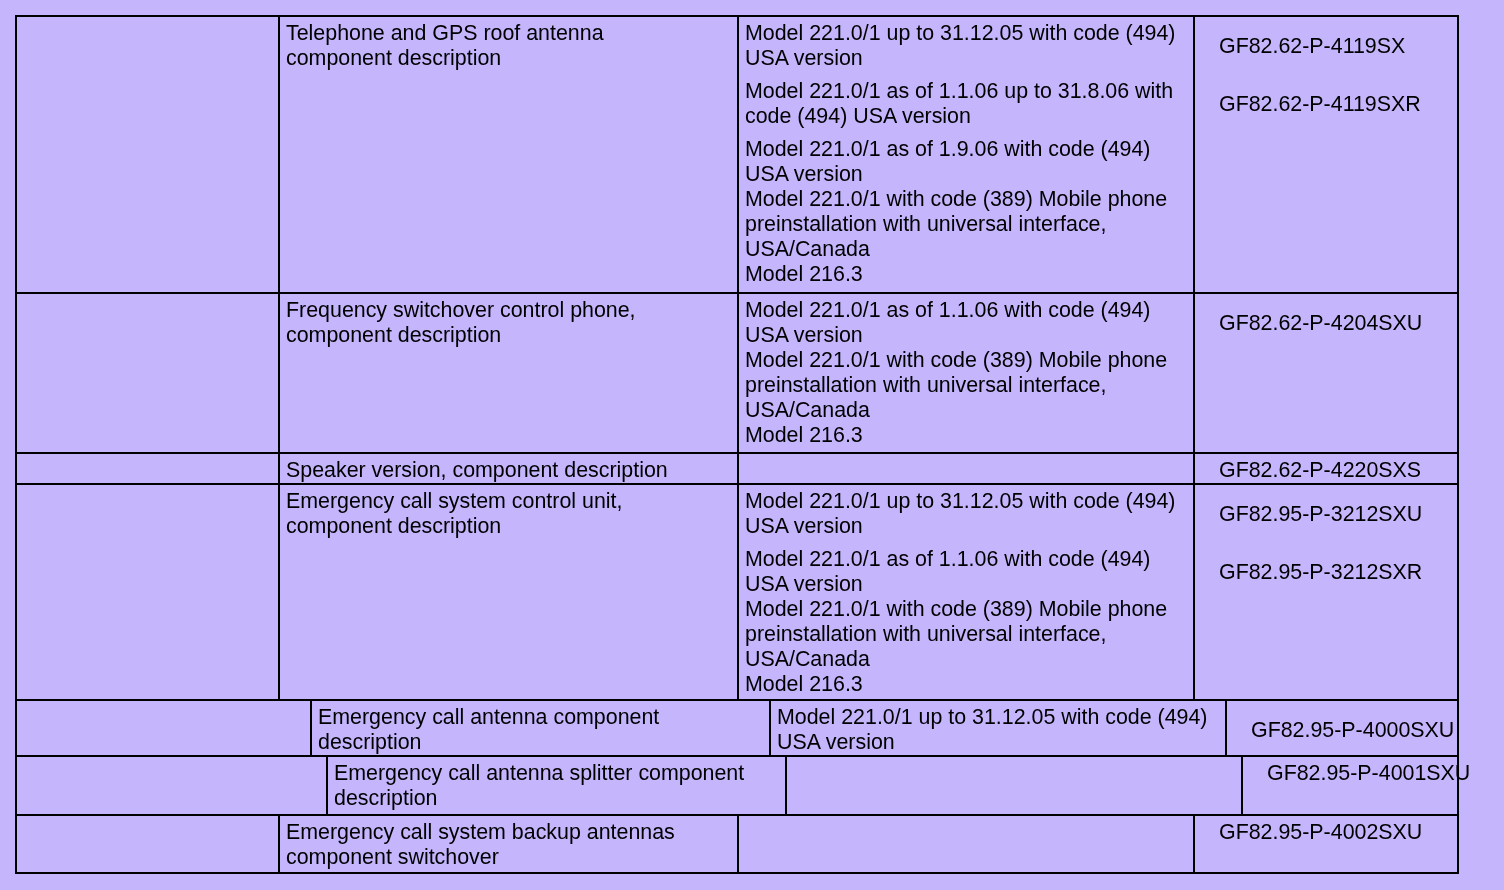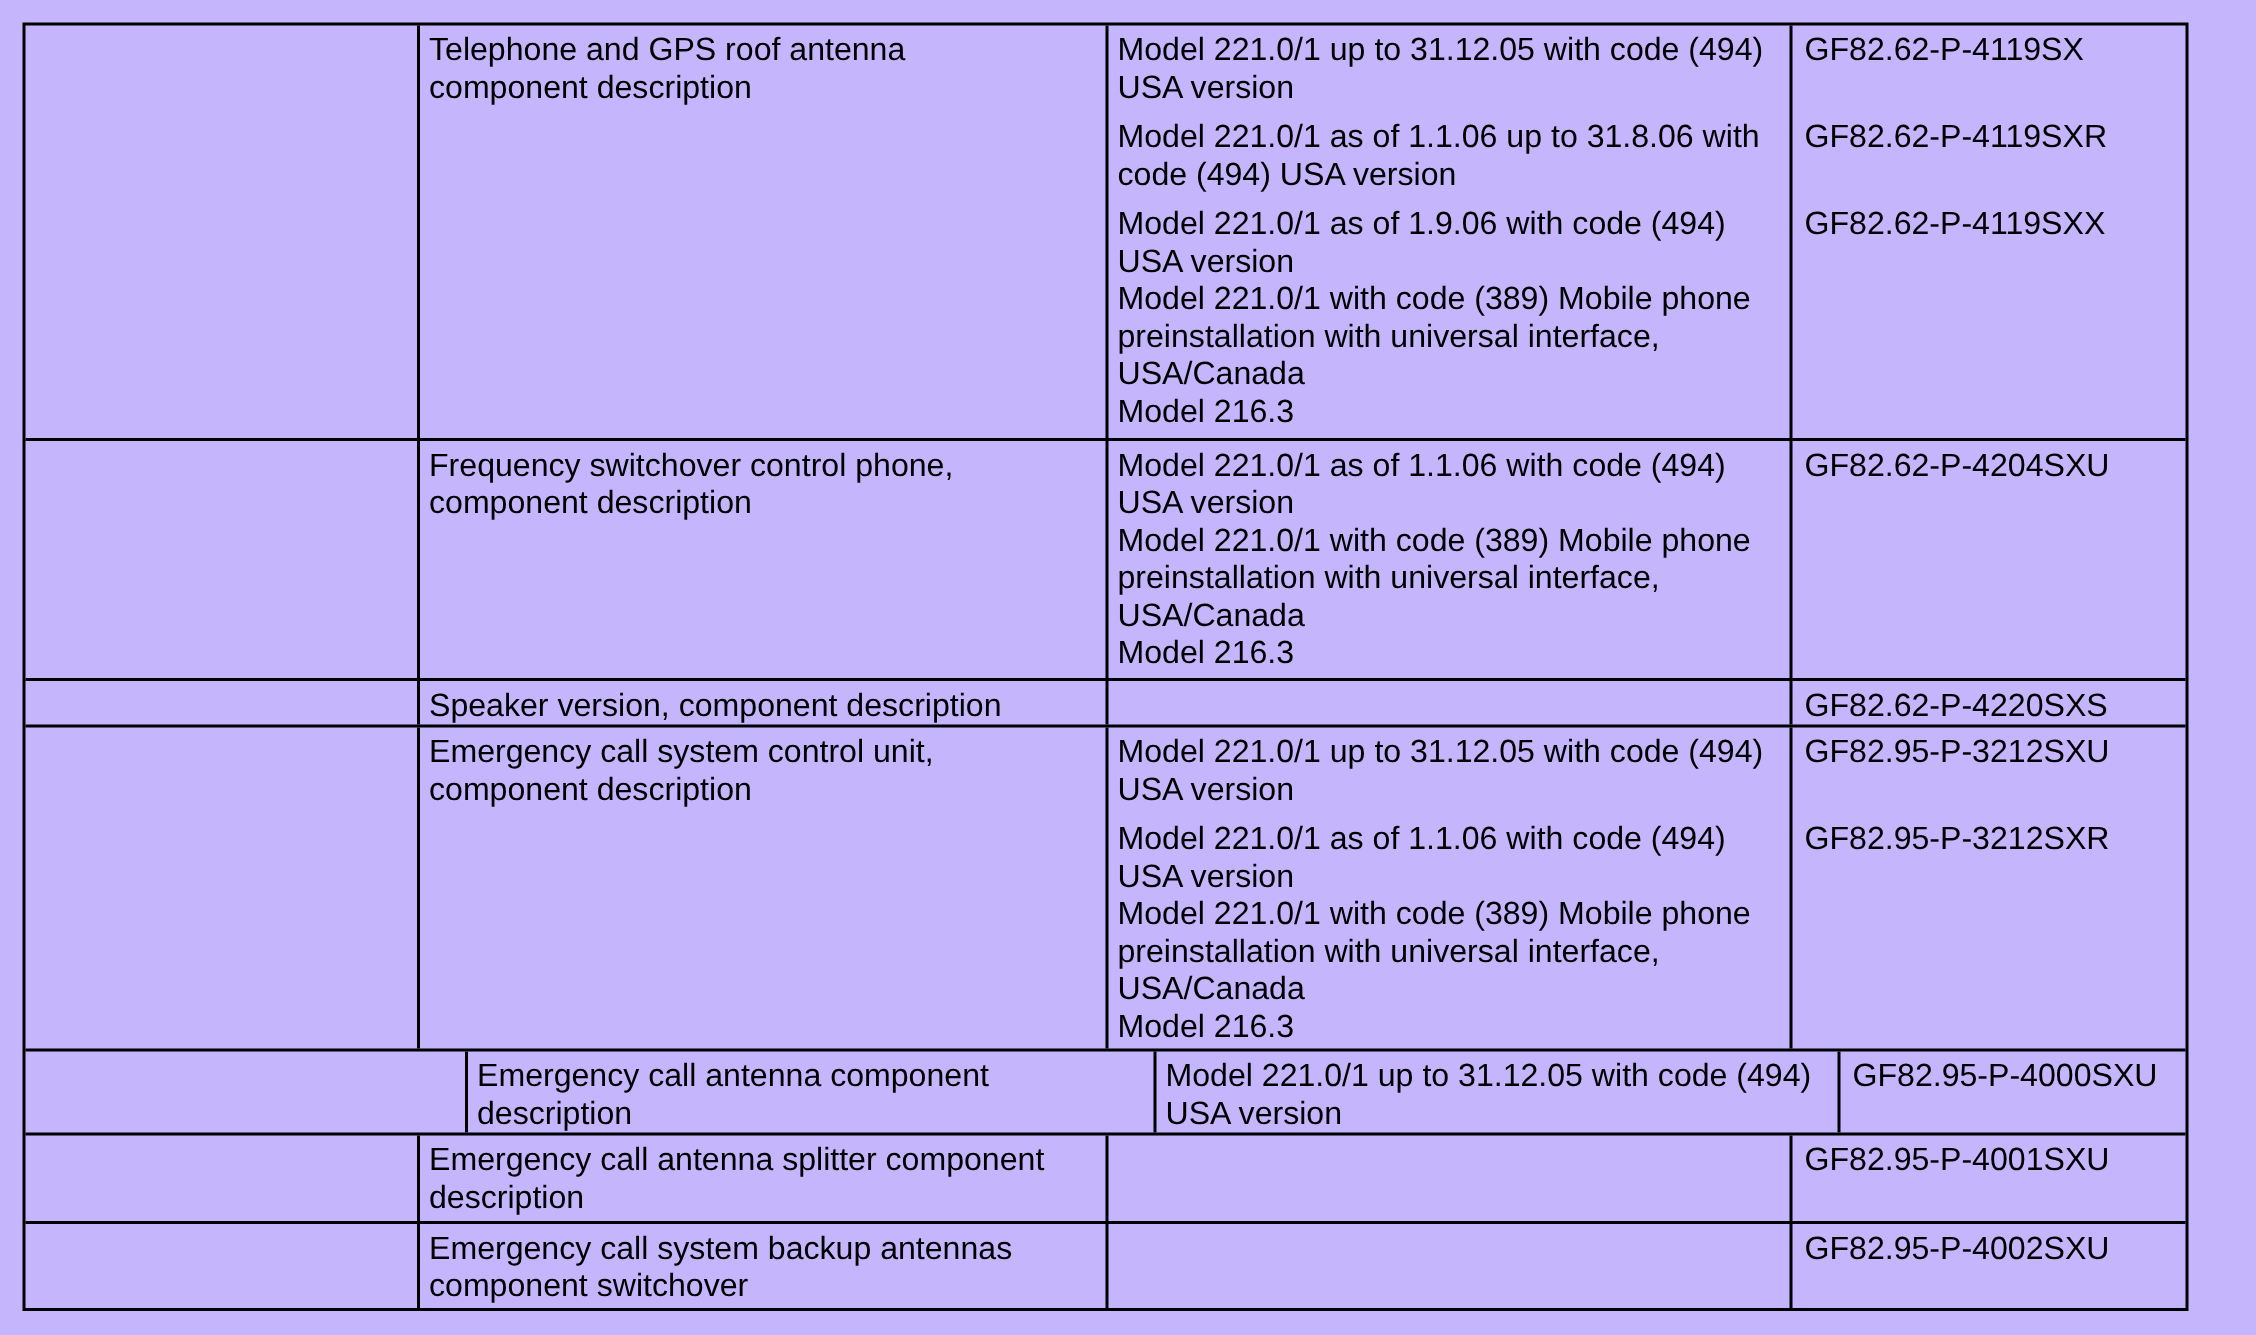--- a/index.html
+++ b/index.html
@@ -30,21 +30,21 @@
   }
   .trow:last-child {
     border-bottom: none;
   }
   
   .r0 { min-height: 275px; }
   .r1 { min-height: 158px; }
   .r2 { min-height: 29px;  }
   .r3 { min-height: 214px; }
   .r4 { min-height: 53px; padding-left: 32px;  }
-  .r5 { min-height: 57px;  }
+  .r5 { min-height: 57px; padding-left: 48px;  }
   .r6 { min-height: 56px;  }
 
   .c1 {
     flex: none;
     width: 261px;
     border-right: 2px solid #000000;
   }
   .c2 {
     flex: none;
     width: 457px;
@@ -65,21 +65,22 @@
     content: "";
     position: absolute;
     left: 454px;
     top: 0;
     bottom: 0;
     width: 2px;
     background: #000000;
   }
   .entry {
     display: flex;
-    align-items: flex-start;
+    align-items: center;
+    gap: 16px;
   }
   .entry.sp {
     margin-top: 8px;
   }
   .entry .model {
     flex: none;
     width: 454px;
     box-sizing: border-box;
     padding: 0 5px 0 6px;
   }
@@ -104,21 +105,20 @@
         <div class="entry">
           <div class="model">Model 221.0/1 up to 31.12.05 with code (494) USA version</div>
           <div class="code">GF82.62-P-4119SX</div>
         </div>
         <div class="entry sp">
           <div class="model">Model 221.0/1 as of 1.1.06 up to 31.8.06 with code (494) USA version</div>
           <div class="code">GF82.62-P-4119SXR</div>
         </div>
         <div class="entry sp">
           <div class="model">Model 221.0/1 as of 1.9.06 with code (494) USA version</div>
-          <div class="code">GF82.62-P-4119SXX</div>
         </div>
         <div class="entry">
           <div class="model">Model 221.0/1 with code (389) Mobile phone preinstallation with universal interface, USA/Canada</div>
           <div class="code"></div>
         </div>
         <div class="entry">
           <div class="model">Model 216.3</div>
           <div class="code"></div>
         </div>
       </div>

